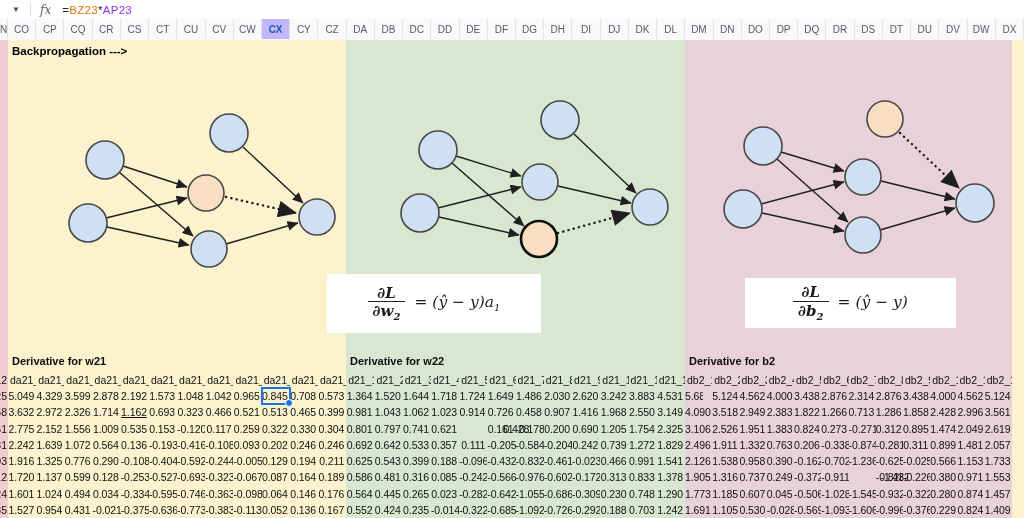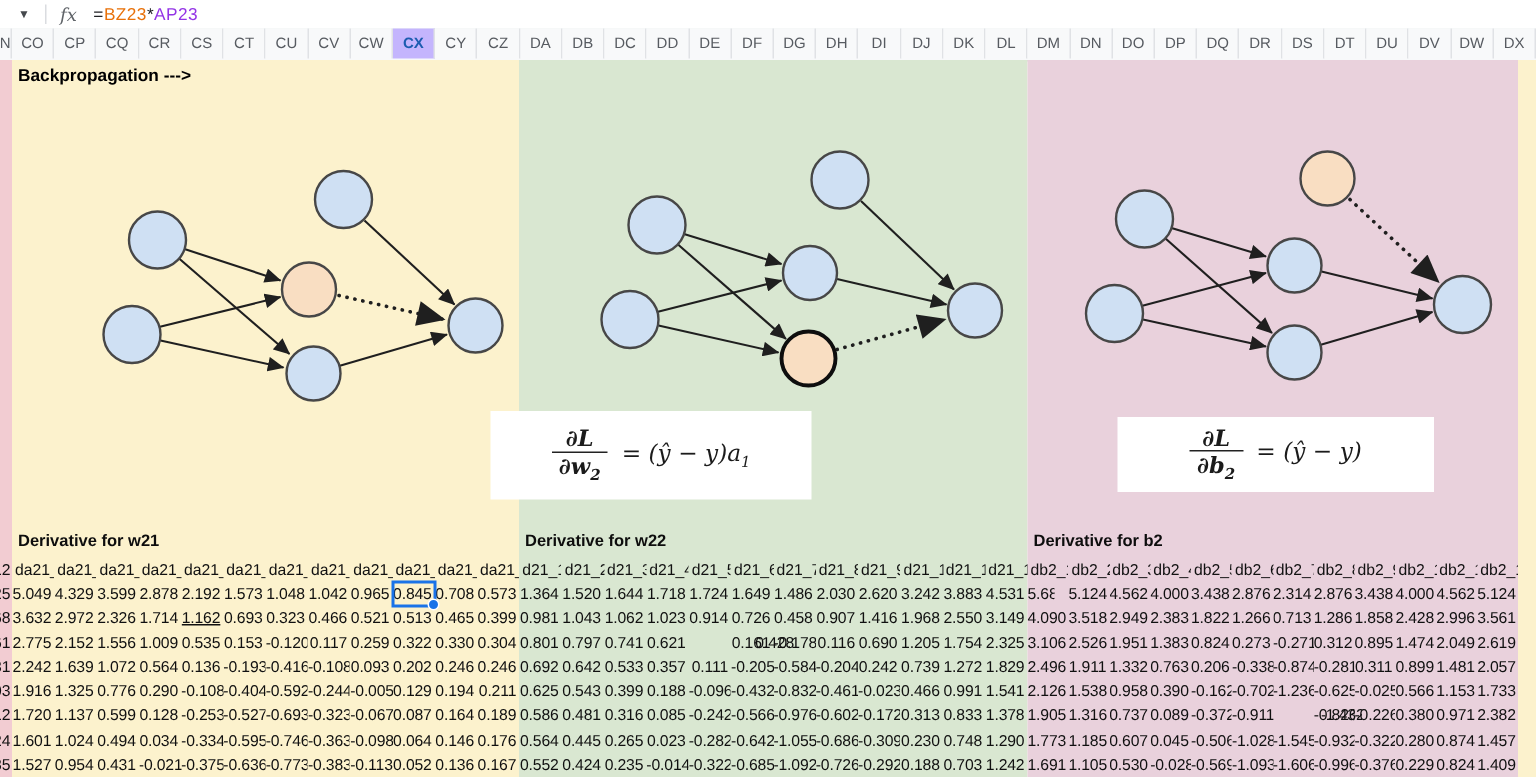--- a/index.html
+++ b/index.html
@@ -355,21 +355,21 @@
       <div class="ncell" style="left: 600.3px; top: 364.25px; width: 28.2333px;">1.968</div>
       <div class="ncell" style="left: 628.533px; top: 364.25px; width: 28.2333px;">2.550</div>
       <div class="ncell" style="left: 656.767px; top: 364.25px; width: 28.2333px;">3.149</div>
       <div class="ncell" style="left: 346.2px; top: 380.5px; width: 28.2333px;">0.801</div>
       <div class="ncell" style="left: 374.433px; top: 380.5px; width: 28.2333px;">0.797</div>
       <div class="ncell" style="left: 402.667px; top: 380.5px; width: 28.2333px;">0.741</div>
       <div class="ncell" style="left: 430.9px; top: 380.5px; width: 28.2333px;">0.621</div>
       <div class="ncell" style="left: 459.133px; top: 380.5px; width: 28.2333px; margin-left: 44px;">0.428</div>
       <div class="ncell" style="left: 487.367px; top: 380.5px; width: 28.2333px;">0.161</div>
       <div class="ncell" style="left: 515.6px; top: 380.5px; width: 28.2333px;">-0.178</div>
-      <div class="ncell" style="left: 543.833px; top: 380.5px; width: 28.2333px;">0.116</div>
+      <div class="ncell" style="left: 543.833px; top: 380.5px; width: 28.2333px;">0.200</div>
       <div class="ncell" style="left: 572.067px; top: 380.5px; width: 28.2333px;">0.690</div>
       <div class="ncell" style="left: 600.3px; top: 380.5px; width: 28.2333px;">1.205</div>
       <div class="ncell" style="left: 628.533px; top: 380.5px; width: 28.2333px;">1.754</div>
       <div class="ncell" style="left: 656.767px; top: 380.5px; width: 28.2333px;">2.325</div>
       <div class="ncell" style="left: 346.2px; top: 396.75px; width: 28.2333px;">0.692</div>
       <div class="ncell" style="left: 374.433px; top: 396.75px; width: 28.2333px;">0.642</div>
       <div class="ncell" style="left: 402.667px; top: 396.75px; width: 28.2333px;">0.533</div>
       <div class="ncell" style="left: 430.9px; top: 396.75px; width: 28.2333px;">0.357</div>
       <div class="ncell" style="left: 459.133px; top: 396.75px; width: 28.2333px;">0.111</div>
       <div class="ncell" style="left: 487.367px; top: 396.75px; width: 28.2333px;">-0.205</div>
@@ -495,29 +495,29 @@
       <div class="ncell" style="left: 821.25px; top: 413px; width: 27.25px;">-0.702</div>
       <div class="ncell" style="left: 848.5px; top: 413px; width: 27.25px;">-1.236</div>
       <div class="ncell" style="left: 875.75px; top: 413px; width: 27.25px;">-0.625</div>
       <div class="ncell" style="left: 903px; top: 413px; width: 27.25px;">-0.025</div>
       <div class="ncell" style="left: 930.25px; top: 413px; width: 27.25px;">0.566</div>
       <div class="ncell" style="left: 957.5px; top: 413px; width: 27.25px;">1.153</div>
       <div class="ncell" style="left: 984.75px; top: 413px; width: 27.25px;">1.733</div>
       <div class="ncell" style="left: 685px; top: 429.25px; width: 27.25px;">1.905</div>
       <div class="ncell" style="left: 712.25px; top: 429.25px; width: 27.25px;">1.316</div>
       <div class="ncell" style="left: 739.5px; top: 429.25px; width: 27.25px;">0.737</div>
-      <div class="ncell" style="left: 766.75px; top: 429.25px; width: 27.25px;">0.089</div>
+      <div class="ncell" style="left: 766.75px; top: 429.25px; width: 27.25px;">0.249</div>
       <div class="ncell" style="left: 794px; top: 429.25px; width: 27.25px;">-0.372</div>
       <div class="ncell" style="left: 821.25px; top: 429.25px; width: 27.25px;">-0.911</div>
       <div class="ncell" style="left: 848.5px; top: 429.25px; width: 27.25px; margin-left: 32px;">-1.432</div>
       <div class="ncell" style="left: 875.75px; top: 429.25px; width: 27.25px;">-0.826</div>
       <div class="ncell" style="left: 903px; top: 429.25px; width: 27.25px;">-0.226</div>
       <div class="ncell" style="left: 930.25px; top: 429.25px; width: 27.25px;">0.380</div>
       <div class="ncell" style="left: 957.5px; top: 429.25px; width: 27.25px;">0.971</div>
-      <div class="ncell" style="left: 984.75px; top: 429.25px; width: 27.25px;">2.382</div>
+      <div class="ncell" style="left: 984.75px; top: 429.25px; width: 27.25px;">1.553</div>
       <div class="ncell" style="left: 685px; top: 445.5px; width: 27.25px;">1.773</div>
       <div class="ncell" style="left: 712.25px; top: 445.5px; width: 27.25px;">1.185</div>
       <div class="ncell" style="left: 739.5px; top: 445.5px; width: 27.25px;">0.607</div>
       <div class="ncell" style="left: 766.75px; top: 445.5px; width: 27.25px;">0.045</div>
       <div class="ncell" style="left: 794px; top: 445.5px; width: 27.25px;">-0.506</div>
       <div class="ncell" style="left: 821.25px; top: 445.5px; width: 27.25px;">-1.028</div>
       <div class="ncell" style="left: 848.5px; top: 445.5px; width: 27.25px;">-1.545</div>
       <div class="ncell" style="left: 875.75px; top: 445.5px; width: 27.25px;">-0.932</div>
       <div class="ncell" style="left: 903px; top: 445.5px; width: 27.25px;">-0.322</div>
       <div class="ncell" style="left: 930.25px; top: 445.5px; width: 27.25px;">0.280</div>

